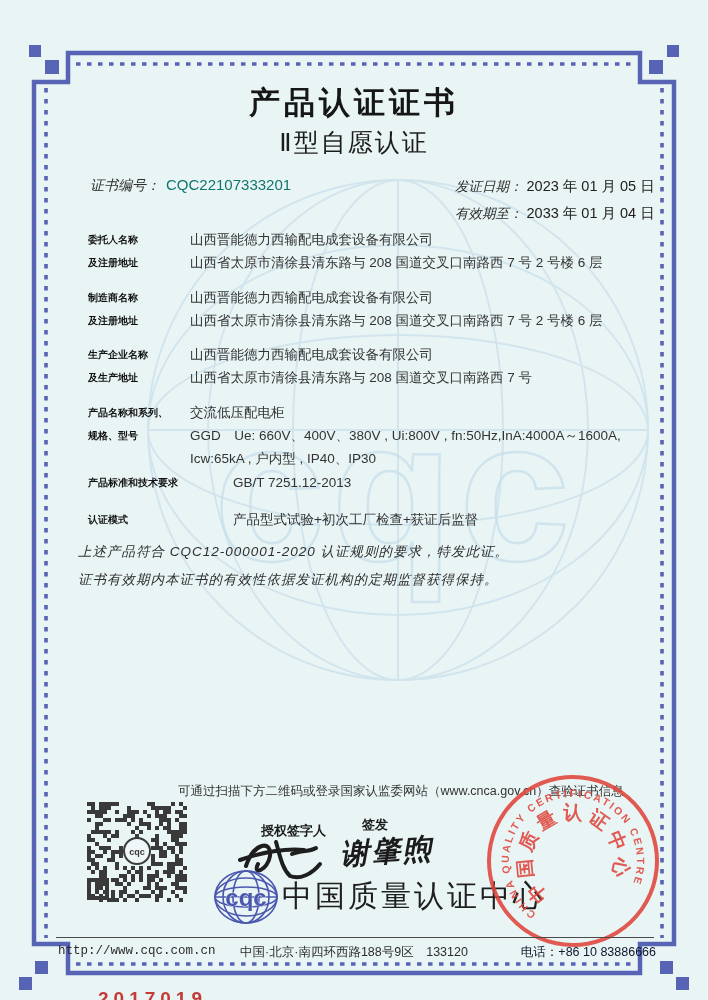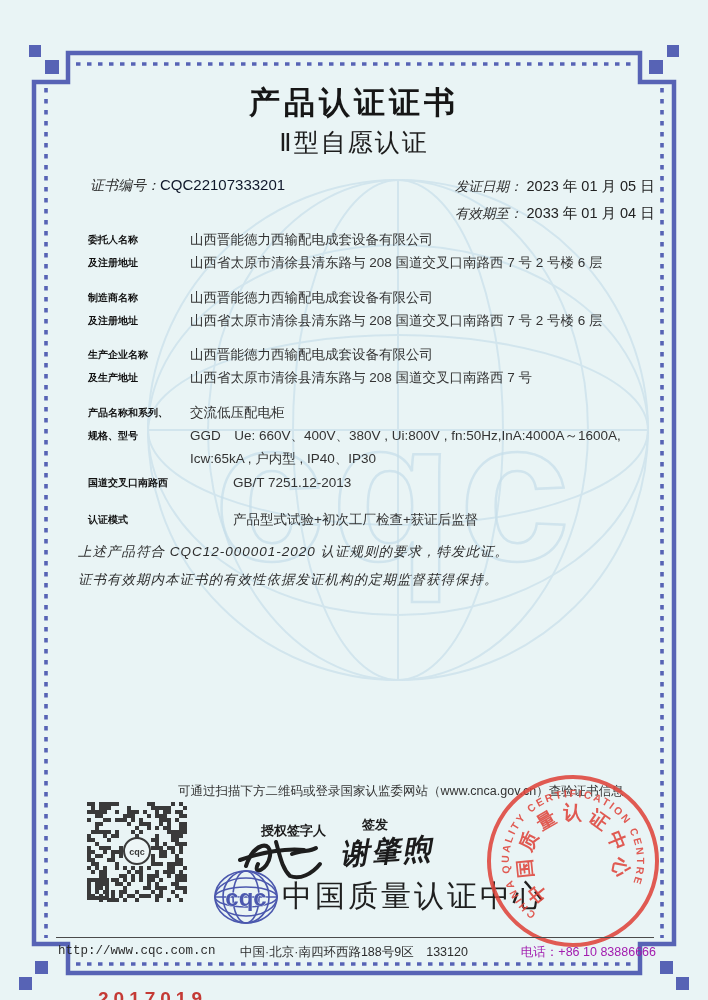--- a/index.html
+++ b/index.html
@@ -12,21 +12,21 @@
   .abs{position:absolute;}
   #bg-art{position:absolute;left:0;top:0;z-index:0;}
   #content{position:absolute;left:0;top:0;width:708px;height:832px;z-index:2;}
 
   .doc-title{left:0;right:0;top:82px;text-align:center;font-size:31px;font-weight:bold;
     color:#161616;letter-spacing:4px;}
   .doc-subtitle{left:0;right:0;top:126px;text-align:center;font-size:25px;color:#1c1c1c;letter-spacing:2px;}
 
   .kai{font-style:italic;color:#2e2e2e;}
   .certno{left:90px;top:176px;font-size:14px;}
-  .certno .val{font-style:normal;font-size:15px;color:#0f172a;font-weight:500;}
+  .certno .val{font-style:normal;font-size:15px;color:#0f766e;margin-left:6px;font-weight:500;}
   .dates{left:455px;top:173px;font-size:13.5px;line-height:26px;}
   .dates .val{font-style:normal;color:#222;font-size:14.5px;margin-left:4px;}
 
   .frow{left:88px;width:560px;display:flex;}
   .frow .lab{width:102px;flex:none;font-weight:bold;color:#111;font-size:10px;line-height:23px;}
   .frow .val{flex:1;color:#333;font-size:13.5px;line-height:23px;}
   .frow .lab div{white-space:nowrap;}
   .wide .lab{width:145px;}
 
   .stm{left:78px;width:540px;font-size:13.5px;letter-spacing:1px;}
@@ -39,21 +39,21 @@
   .auth-label{left:261px;top:822px;}
   .issue-label{left:362px;top:816px;}
   .sig2{left:340px;top:832px;font-size:29px;font-weight:bold;color:#1b1b1b;
     transform:rotate(-4deg);font-style:italic;letter-spacing:2px;}
   .org-name{left:282px;top:876px;font-size:30px;color:#1f1f1f;letter-spacing:3px;
     font-family:"Liberation Serif","DejaVu Serif",serif;}
 
   .footer-rule{left:56px;top:937px;width:598px;height:0;border-top:1.3px solid #4a4a4a;}
   .footer-url{left:58px;top:944px;font-size:12.5px;color:#2c2c2c;font-family:"Liberation Mono","DejaVu Sans Mono",monospace;text-align:right;}
   .footer-addr{left:0;right:0;top:944px;text-align:center;font-size:12.5px;color:#2c2c2c;}
-  .footer-phone{right:52px;top:944px;font-size:12.5px;color:#a21caf;}
+  .footer-phone{right:52px;top:944px;font-size:12.5px;color:#0f172a;}
 
   .bottom-code{left:98px;top:988px;font-size:19px;font-weight:bold;color:#c43a35;letter-spacing:5px;}
 
   .seal{left:481px;top:769px;width:184px;height:184px;opacity:.88;}
 </style>
 </head>
 <body>
 
 <svg id="bg-art" width="708" height="1000" viewBox="0 0 708 1000">
 
@@ -148,21 +148,21 @@
       <div>规格、型号</div>
     </div>
     <div class="val">
       <div>交流低压配电柜</div>
       <div>GGD　Ue: 660V、400V、380V , Ui:800V , fn:50Hz,InA:4000A～1600A, Icw:65kA , 户内型 , IP40、IP30</div>
     </div>
   </div>
 
   <div class="abs frow wide" style="top:471px">
     <div class="lab">
-      <div>国道交叉口南路西</div>
+      <div>产品标准和技术要求</div>
     </div>
     <div class="val">
       <div>GB/T 7251.12-2013</div>
     </div>
   </div>
 
   <div class="abs frow wide" style="top:508px">
     <div class="lab">
       <div>认证模式</div>
     </div>

